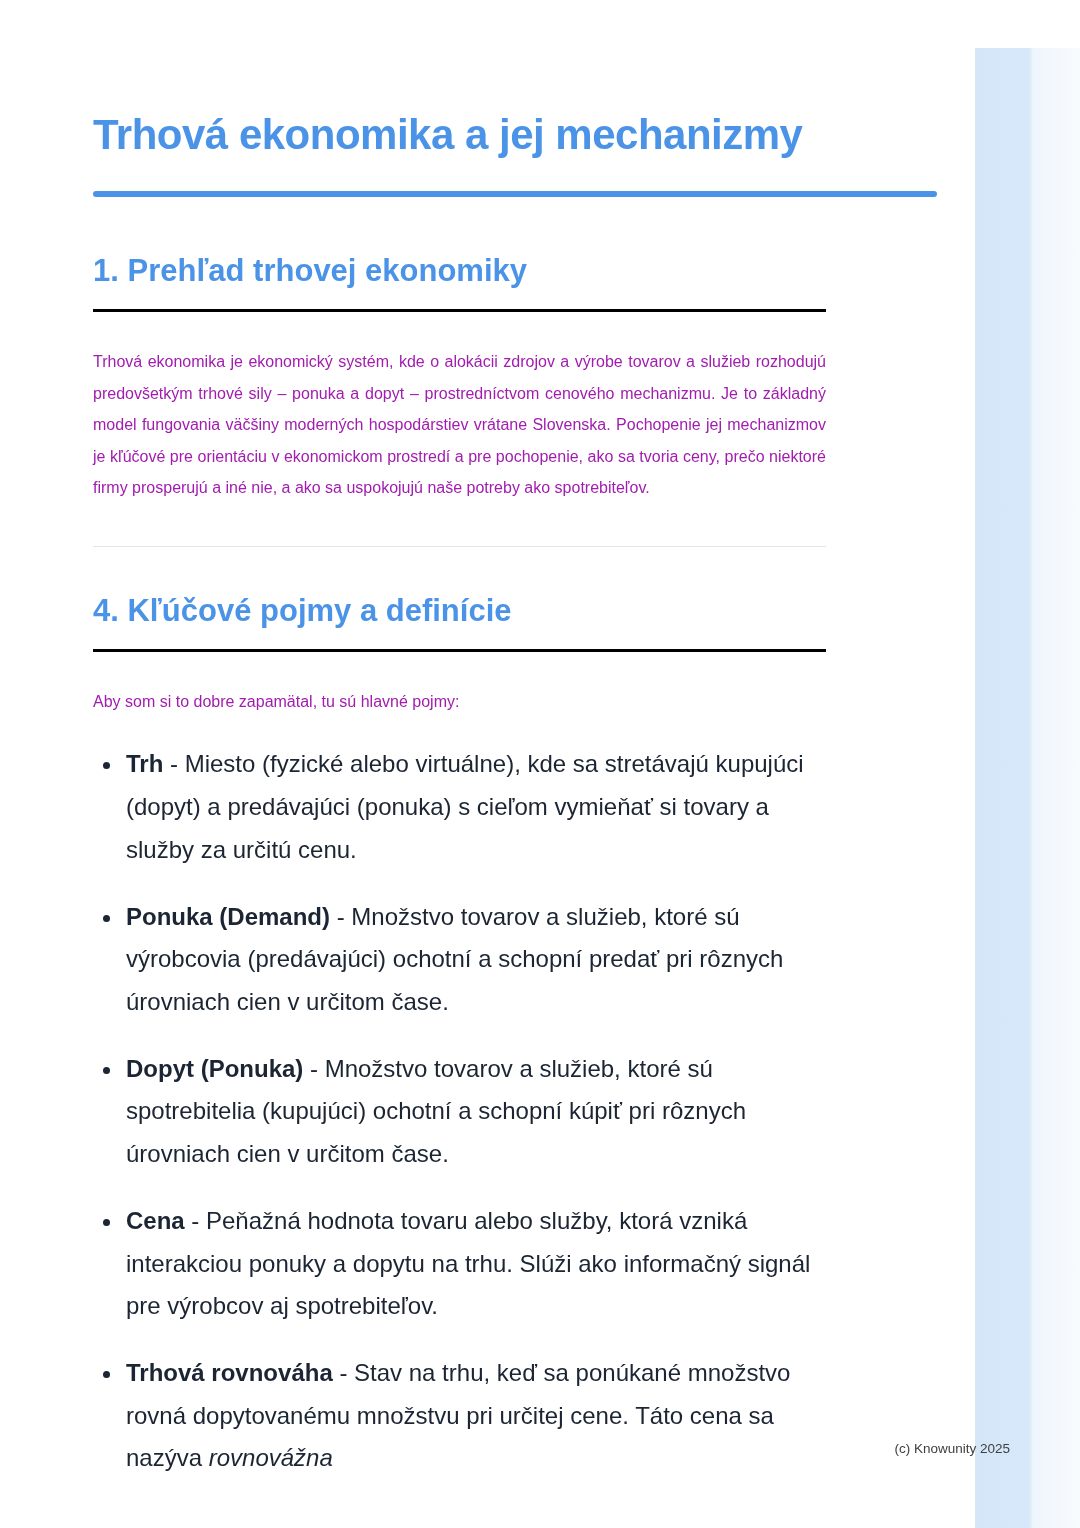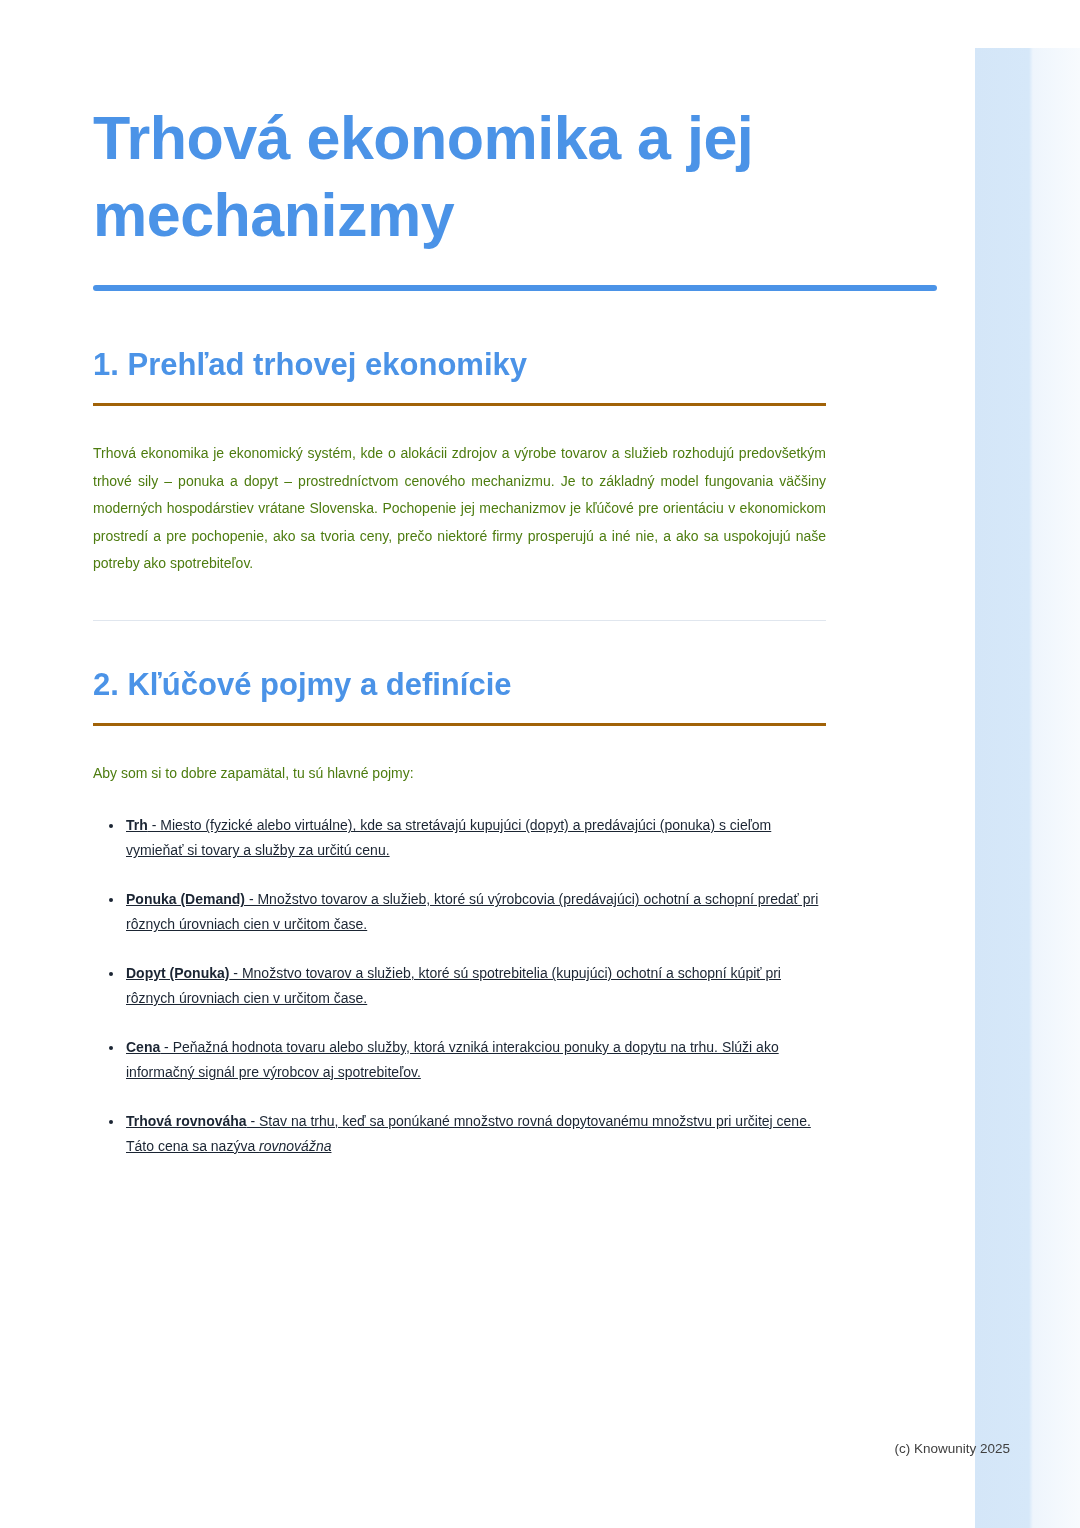--- a/index.html
+++ b/index.html
@@ -24,69 +24,68 @@
     height: 1480px;
     background: linear-gradient(to right, #d4e6f8 0px, #d6e8f9 54px, #eef5fc 58px, #f8fbfe 100%);
   }
   .content {
     position: absolute;
     left: 93px;
     top: 96px;
     width: 844px;
   }
   h1.doc-title {
-    margin: 4px 0 30px 0;
+    margin: 12px 0 30px 0;
     max-width: 740px;
-    font-size: 61px;
+    font-size: 42px;
     line-height: 1.27;
     font-weight: 800;
     letter-spacing: -0.5px;
     color: #4b93e7;
   }
   .title-rule {
     height: 6px;
     background: #4b93e7;
     border-radius: 3px;
     margin-bottom: 56px;
   }
   h2.section-heading {
     margin: 0 0 34px 0;
     max-width: 733px;
     font-size: 31px;
     font-weight: 700;
     color: #4b93e7;
     padding-bottom: 20px;
-    border-bottom: 3px solid #a16207;
+    border-bottom: 3px solid #000000;
   }
   p.body {
     margin: 0;
     max-width: 733px;
-    font-size: 14px;
+    font-size: 16px;
     line-height: 1.97;
-    color: #4d7c0f;
+    color: #a21caf;
   }
   .justify { text-align: justify; }
   hr.section-divider {
     border: none;
     border-top: 1px solid #e0e6ee;
     margin: 42px 0 46px 0;
     max-width: 733px;
   }
   p.intro {
     margin: 0 0 26px 0;
   }
   ul.list {
     margin: 0;
     padding-left: 31px;
     max-width: 702px;
     list-style-type: disc;
-    font-size: 14px;
+    font-size: 24px;
     line-height: 1.78;
     color: #1b2533;
-    text-decoration: underline;
   }
   ul.list > li {
     margin-bottom: 24px;
     padding-left: 2px;
   }
   ul.sublist {
     margin: 12px 0 4px 0;
     padding-left: 34px;
     list-style-type: circle;
   }
@@ -117,21 +116,21 @@
     <div class="title-rule"></div>
 
     <section>
       <h2 class="section-heading">1. Prehľad trhovej ekonomiky</h2>
       <p class="body justify">Trhová ekonomika je ekonomický systém, kde o alokácii zdrojov a výrobe tovarov a služieb rozhodujú predovšetkým trhové sily – ponuka a dopyt – prostredníctvom cenového mechanizmu. Je to základný model fungovania väčšiny moderných hospodárstiev vrátane Slovenska. Pochopenie jej mechanizmov je kľúčové pre orientáciu v ekonomickom prostredí a pre pochopenie, ako sa tvoria ceny, prečo niektoré firmy prosperujú a iné nie, a ako sa uspokojujú naše potreby ako spotrebiteľov.</p>
     </section>
 
     <hr class="section-divider">
 
     <section>
-      <h2 class="section-heading">2. Kľúčové pojmy a definície</h2>
+      <h2 class="section-heading">4. Kľúčové pojmy a definície</h2>
       <p class="body intro">Aby som si to dobre zapamätal, tu sú hlavné pojmy:</p>
 
       <ul class="list">
 
         <li>
           <strong class="term">Trh</strong><span> - Miesto (fyzické alebo virtuálne), kde sa stretávajú kupujúci (dopyt) a predávajúci (ponuka) s cieľom vymieňať si tovary a služby za určitú cenu.</span>
         </li>
 
         <li>
           <strong class="term">Ponuka (Demand)</strong><span> - Množstvo tovarov a služieb, ktoré sú výrobcovia (predávajúci) ochotní a schopní predať pri rôznych úrovniach cien v určitom čase.</span>

